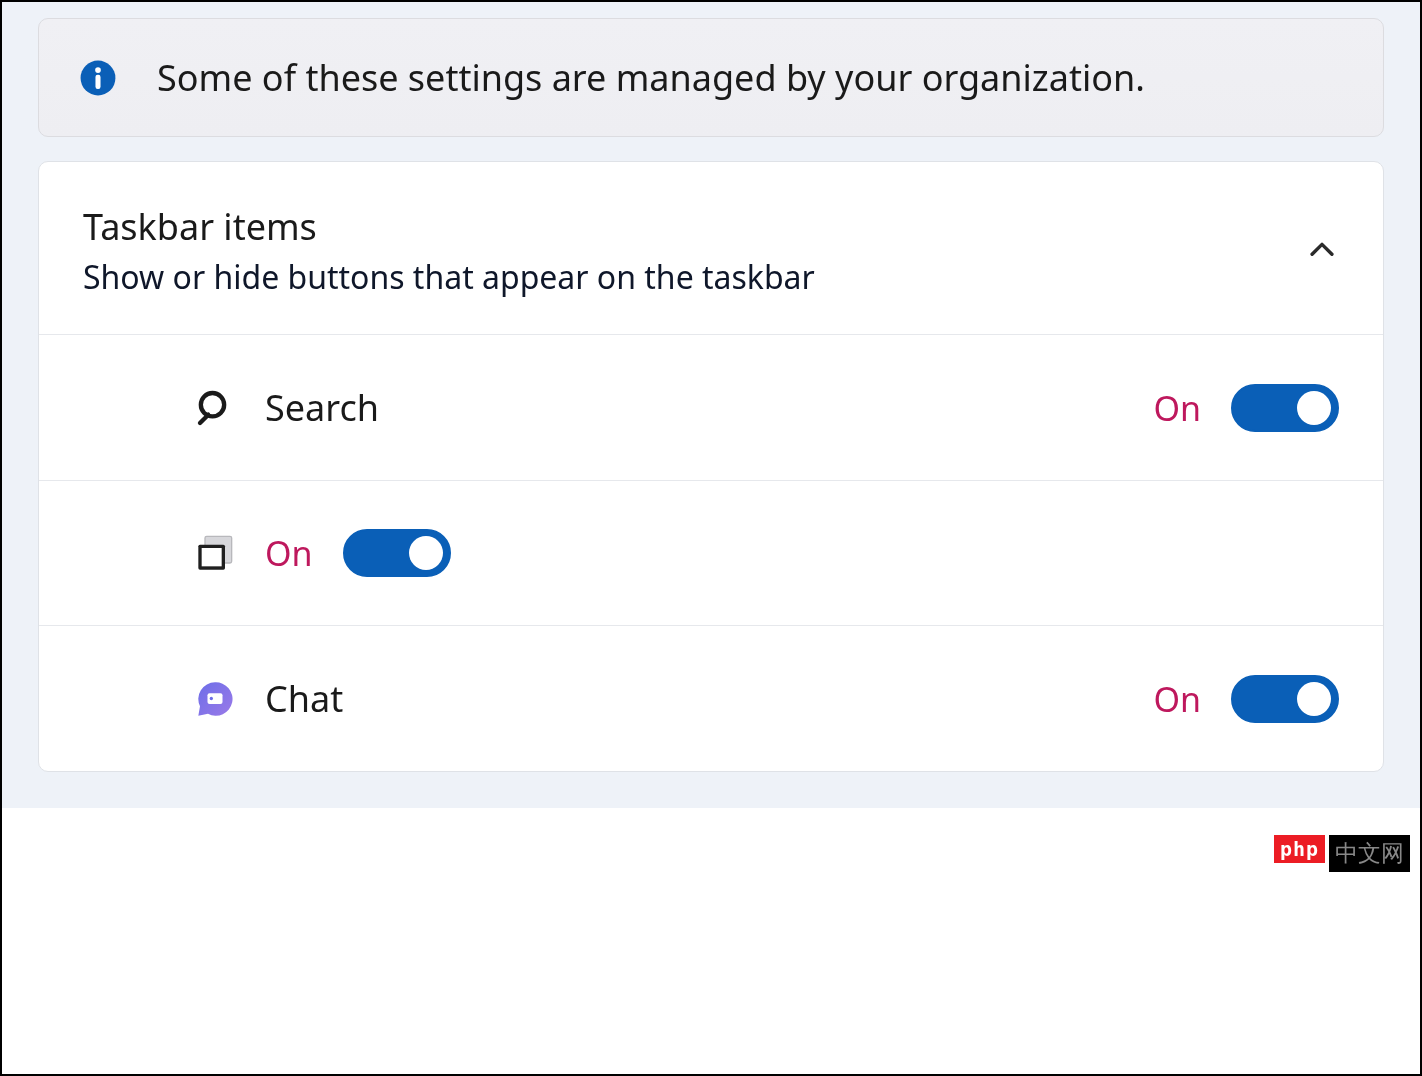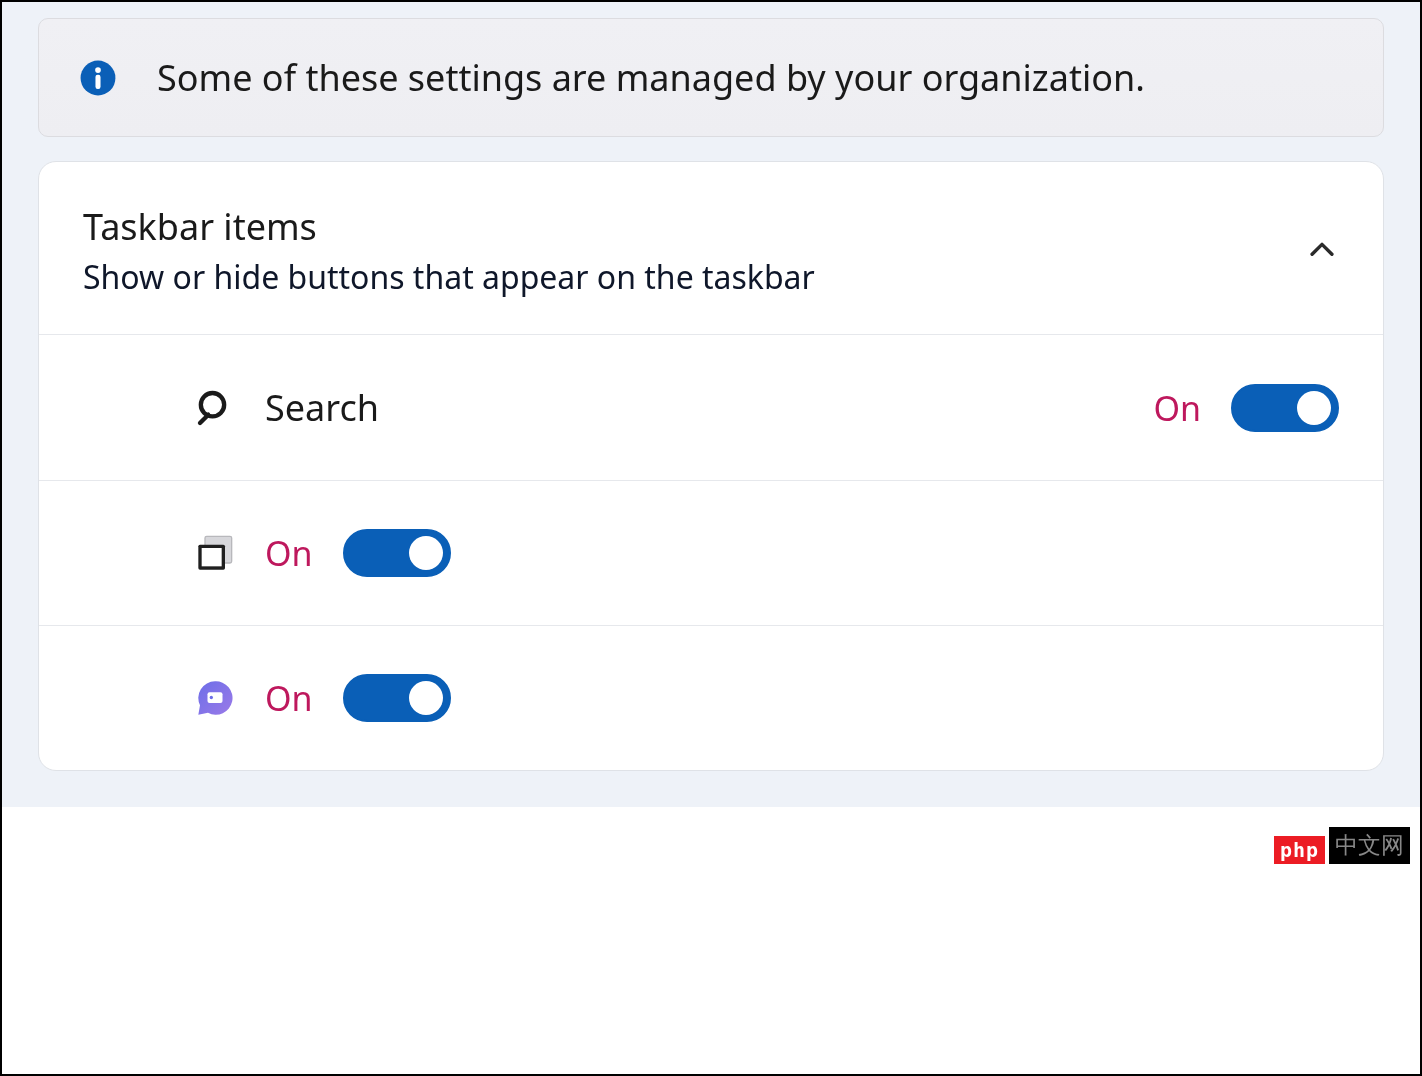--- a/index.html
+++ b/index.html
@@ -34,21 +34,21 @@
   }
   .info-text {
     font-size: 36px;
     color: #1a1a1a;
   }
 
   
   .card {
     background: #ffffff;
     border: 1px solid #dfe2e7;
-    border-radius: 18px;
+    border-radius: 10px;
     overflow: hidden;
   }
 
   
   .card-header {
     display: flex;
     align-items: center;
     justify-content: space-between;
     padding: 40px 44px 36px 44px;
     cursor: pointer;
@@ -121,23 +121,23 @@
   }
   .toggle.off .toggle-thumb {
     left: 6px;
     background: #8c8c92;
   }
 
   
   .watermark {
     position: absolute;
     right: 10px;
-    bottom: 210px;
-    display: flex;
-    align-items: flex-end;
+    bottom: 202px;
+    display: flex;
+    align-items: flex-start;
     gap: 4px;
   }
   .wm-left {
     background: #ec1c24;
     color: #fff;
     font-family: monospace;
     font-weight: bold;
     font-size: 20px;
     padding: 2px 6px;
     letter-spacing: 1px;
@@ -218,20 +218,21 @@
             <linearGradient id="chatgrad" x1="0" y1="0" x2="1" y2="1">
               <stop offset="0%" stop-color="#6d6ee8"></stop>
               <stop offset="100%" stop-color="#9a7ae8"></stop>
             </linearGradient>
           </defs>
           <path d="M12 2a10 10 0 0 0-9 14.4L2 22l5.8-1.2A10 10 0 1 0 12 2z" fill="url(#chatgrad)"></path>
           <rect x="7.5" y="8.5" width="9" height="6.5" rx="1.2" fill="#ffffff"></rect>
           <circle cx="9.8" cy="11.7" r="1" fill="#6d6ee8"></circle>
         </svg>
       </span>
+      <span class="row-label">Chat</span>
       <span class="row-status">On</span>
       <div class="toggle on">
         <div class="toggle-thumb"></div>
       </div>
     </div>
 
   </div>
 </div>
 
 <div class="watermark">

